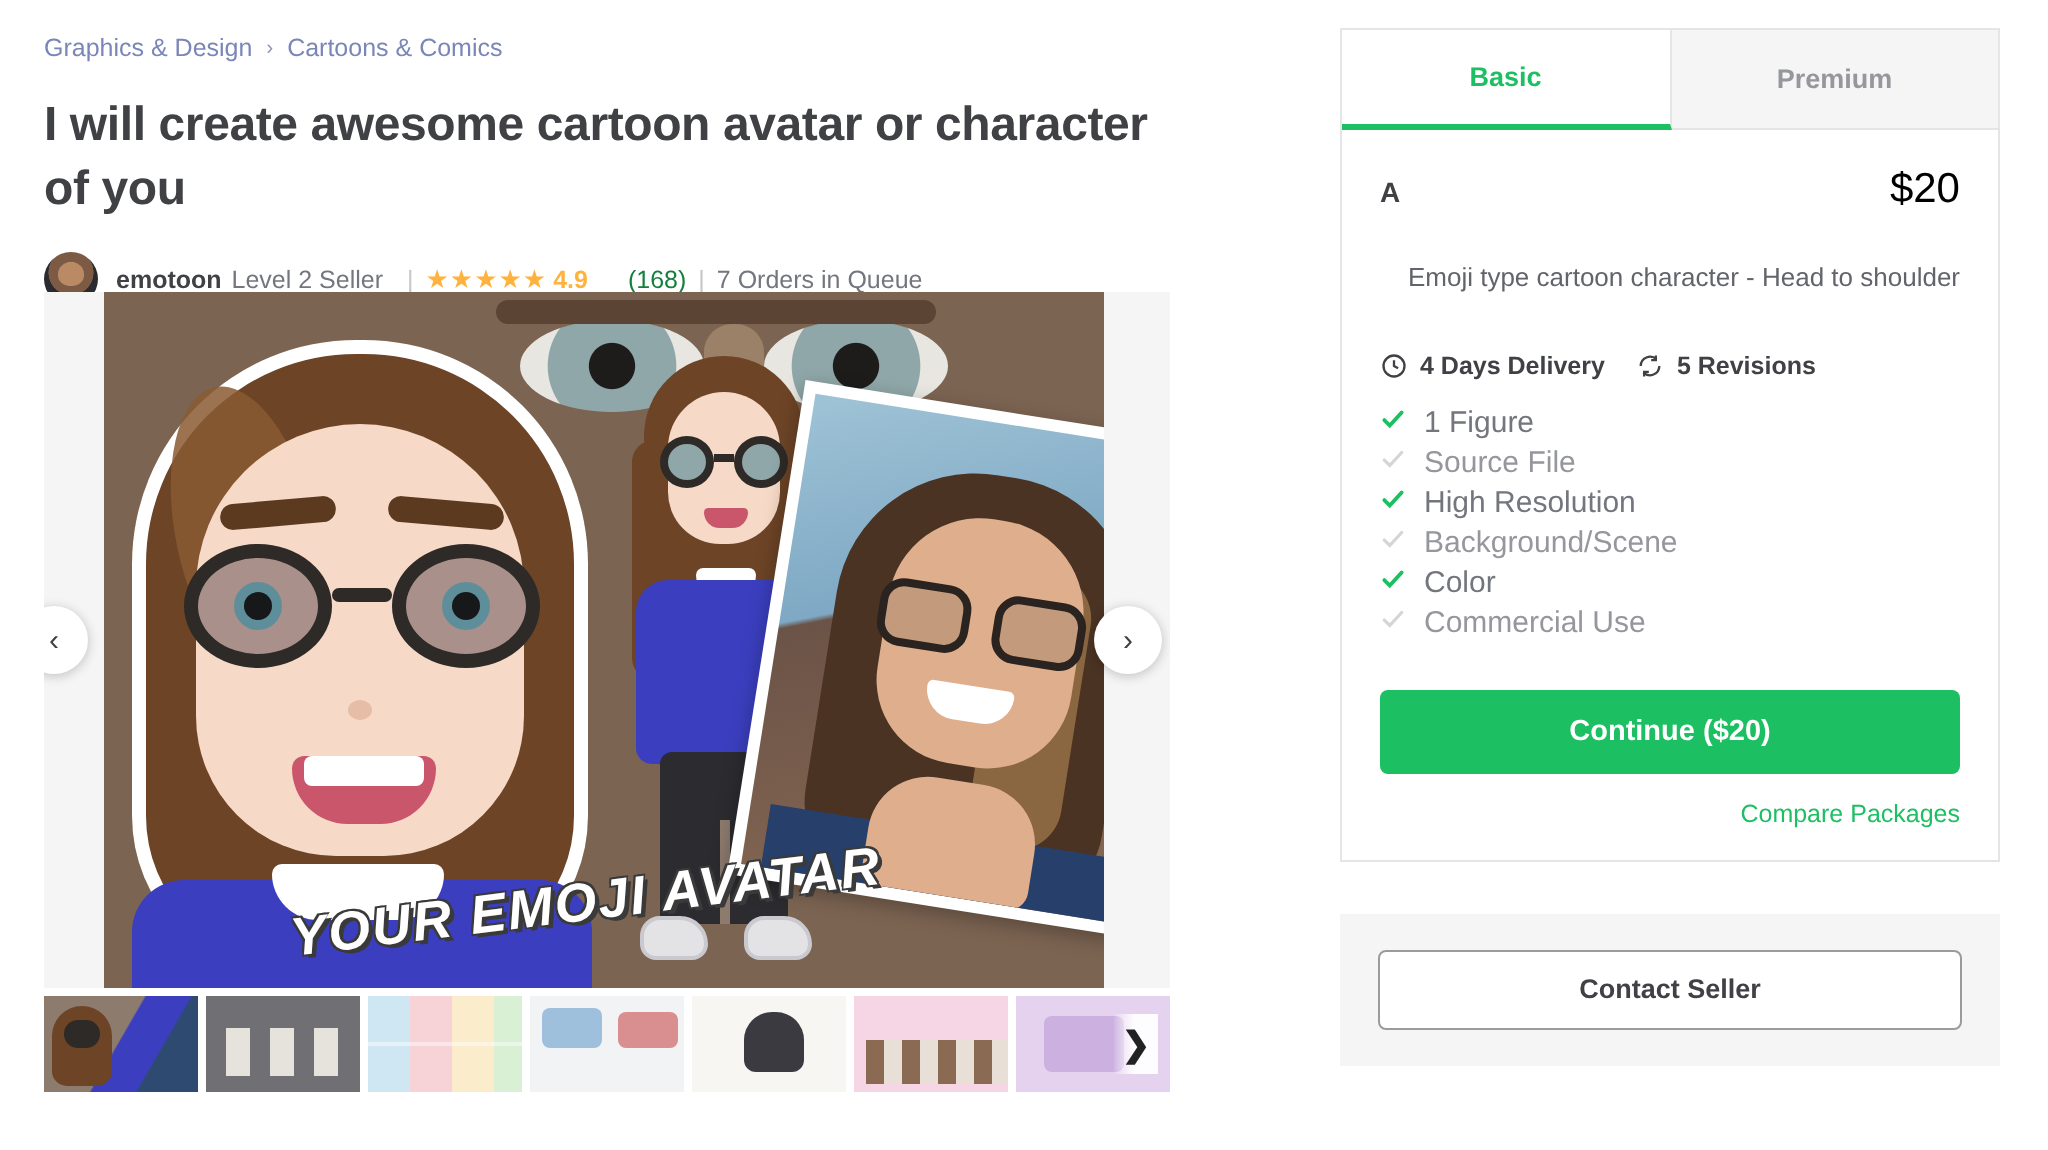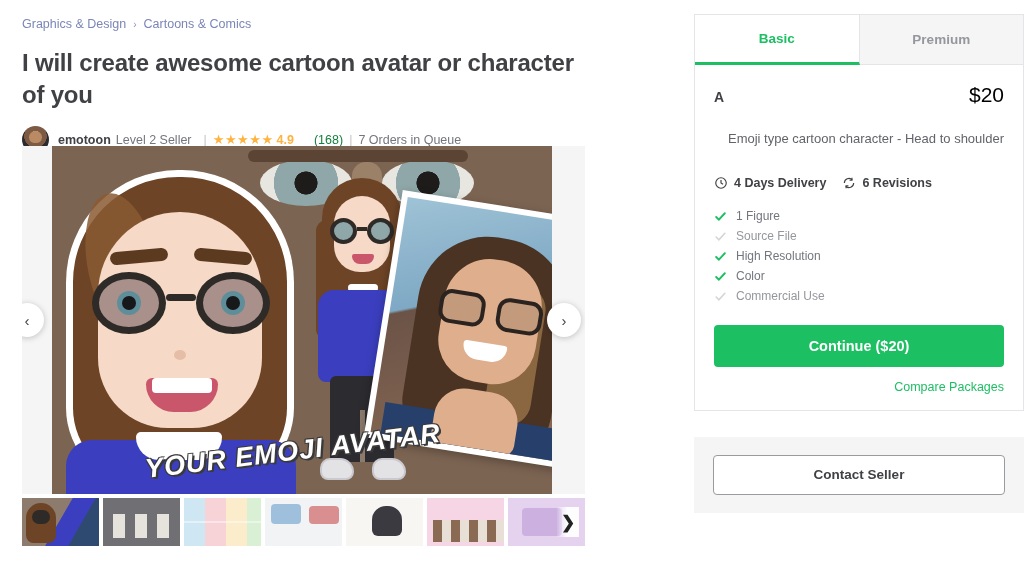--- a/index.html
+++ b/index.html
@@ -172,21 +172,21 @@
   .t7 { background:#e4d2ef; }
   .t7::before{content:"";position:absolute;left:14px;top:10px;width:40px;height:28px;background:#cbb0e0;border-radius:4px;}
   .thumb-next {
     position:absolute; right:6px; top:50%; transform:translateY(-50%);
     width:22px; height:30px; display:flex; align-items:center; justify-content:center;
     color:#222; font-size:17px; font-weight:bold; cursor:pointer;
     background:linear-gradient(90deg, rgba(255,255,255,.1), rgba(255,255,255,.95) 45%);
   }
 
   
-  .right-col { position:absolute; left:694px; top:14px; width:330px; }
+  .right-col { position:absolute; left:670px; top:14px; width:330px; }
   .pkg-card { border:1px solid #e4e5e7; background:#fff; }
   .tabs { display:flex; height:50px; }
   .tab {
     flex:1; display:flex; align-items:center; justify-content:center;
     font-size:13.5px; font-weight:bold; color:#95979d;
     background:#f5f5f5; border-right:1px solid #e4e5e7;
     border-bottom:1px solid #e4e5e7; cursor:pointer;
   }
   .tab:last-child { border-right:none; }
   .tab.active { background:#fff; color:#1dbf63; border-bottom:3px solid #1dbf63; }
@@ -195,21 +195,21 @@
   .pkg-head { display:flex; align-items:baseline; justify-content:space-between; }
   .pkg-name { font-size:14px; font-weight:bold; color:#404145; }
   .pkg-price { font-size:21px; color:#000000; }
   .pkg-desc { margin-top:23px; font-size:13px; color:#62646a; line-height:1.45;text-align:right; }
 
   .meta-row { display:flex; align-items:center; gap:16px; margin-top:27px; font-size:12.5px; font-weight:bold; color:#404145; }
   .meta-item { display:flex; align-items:center; gap:6px; }
   .meta-item svg { display:block; }
 
   .features { margin-top:13px; }
-  .feat { display:flex; align-items:flex-end; gap:9px; height:20px; font-size:12px; color:#95979d; }
+  .feat { display:flex; align-items:flex-start; gap:9px; height:20px; font-size:15px; color:#95979d; }
   .feat.on { color:#74767e; }
   .chk { width:13px; height:13px; flex:0 0 auto; }
 
   .continue-btn {
     margin-top:22px; width:100%; height:42px; border:none; border-radius:4px;
     background:#1dbf63; color:#fff; font-size:14.5px; font-weight:bold;
     font-family:"Liberation Sans", sans-serif; cursor:pointer;
   }
   .compare {
     display:block; text-align:right; margin-top:13px;
@@ -367,21 +367,21 @@
           </div>
           <div class="meta-item">
             <span>
               <svg width="14" height="14" viewBox="0 0 24 24" fill="none" stroke="#404145" stroke-width="2">
                 <path d="M20 12a8 8 0 0 1-13.6 5.6"></path>
                   <path d="M4 12a8 8 0 0 1 13.6-5.6"></path>
                 <path d="M17 3v4h-4"></path>
                   <path d="M7 21v-4h4"></path>
               </svg>
             </span>
-            <span>6 Revisions</span>
+            <span>5 Revisions</span>
           </div>
         </div>
 
         <div class="features">
           <div class="feat on">
             <span class="chk">
               <svg width="13" height="13" viewBox="0 0 24 24" fill="none" stroke="#1dbf63" stroke-width="3.5" stroke-linecap="round">
                   <path d="M4 13l5 5L20 6"></path>
                 </svg>
             </span>
@@ -396,20 +396,28 @@
             <span>Source File</span>
           </div>
           <div class="feat on">
             <span class="chk">
               <svg width="13" height="13" viewBox="0 0 24 24" fill="none" stroke="#1dbf63" stroke-width="3.5" stroke-linecap="round">
                   <path d="M4 13l5 5L20 6"></path>
                 </svg>
             </span>
             <span>High Resolution</span>
           </div>
+          <div class="feat">
+            <span class="chk">
+              <svg width="13" height="13" viewBox="0 0 24 24" fill="none" stroke="#d4d5d7" stroke-width="3" stroke-linecap="round">
+                  <path d="M4 13l5 5L20 6"></path>
+                </svg>
+            </span>
+            <span>Background/Scene</span>
+          </div>
           <div class="feat on">
             <span class="chk">
               <svg width="13" height="13" viewBox="0 0 24 24" fill="none" stroke="#1dbf63" stroke-width="3.5" stroke-linecap="round">
                   <path d="M4 13l5 5L20 6"></path>
                 </svg>
             </span>
             <span>Color</span>
           </div>
           <div class="feat">
             <span class="chk">

